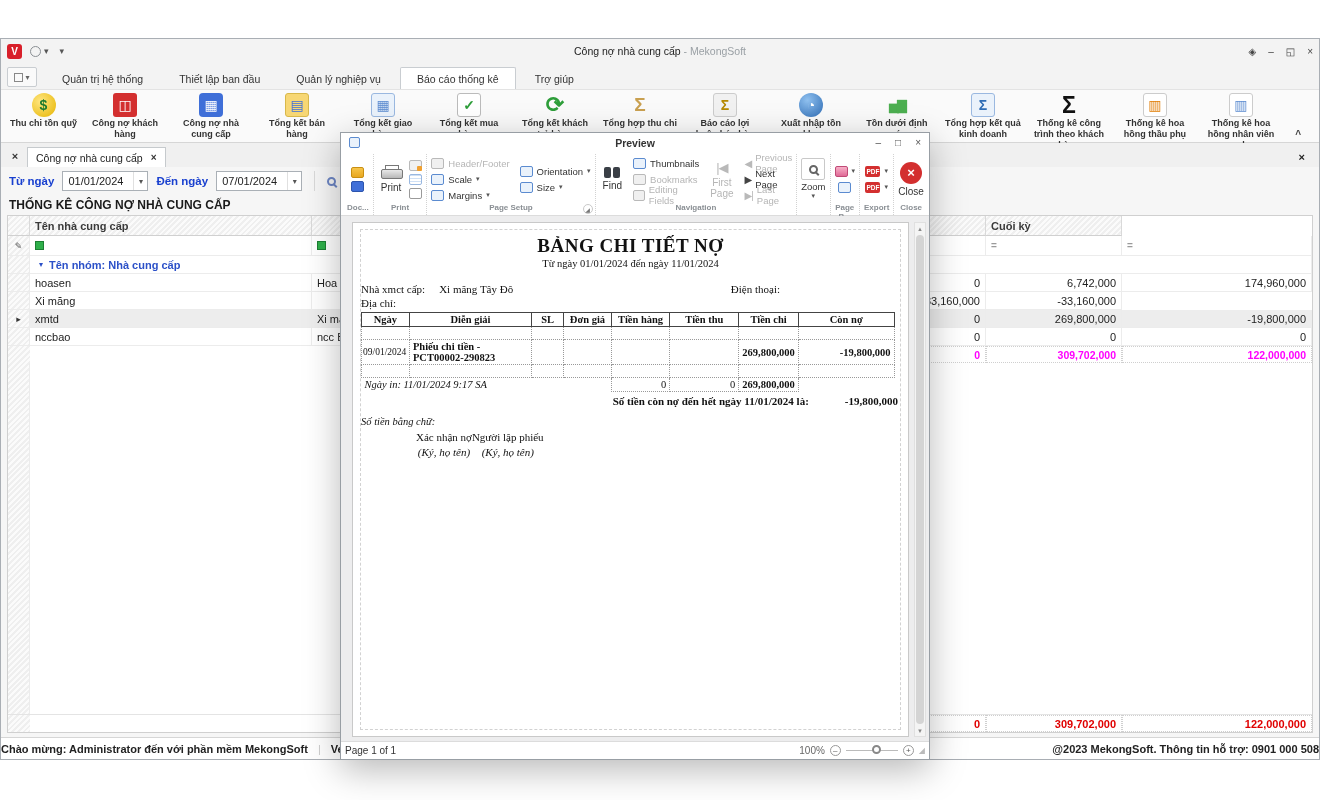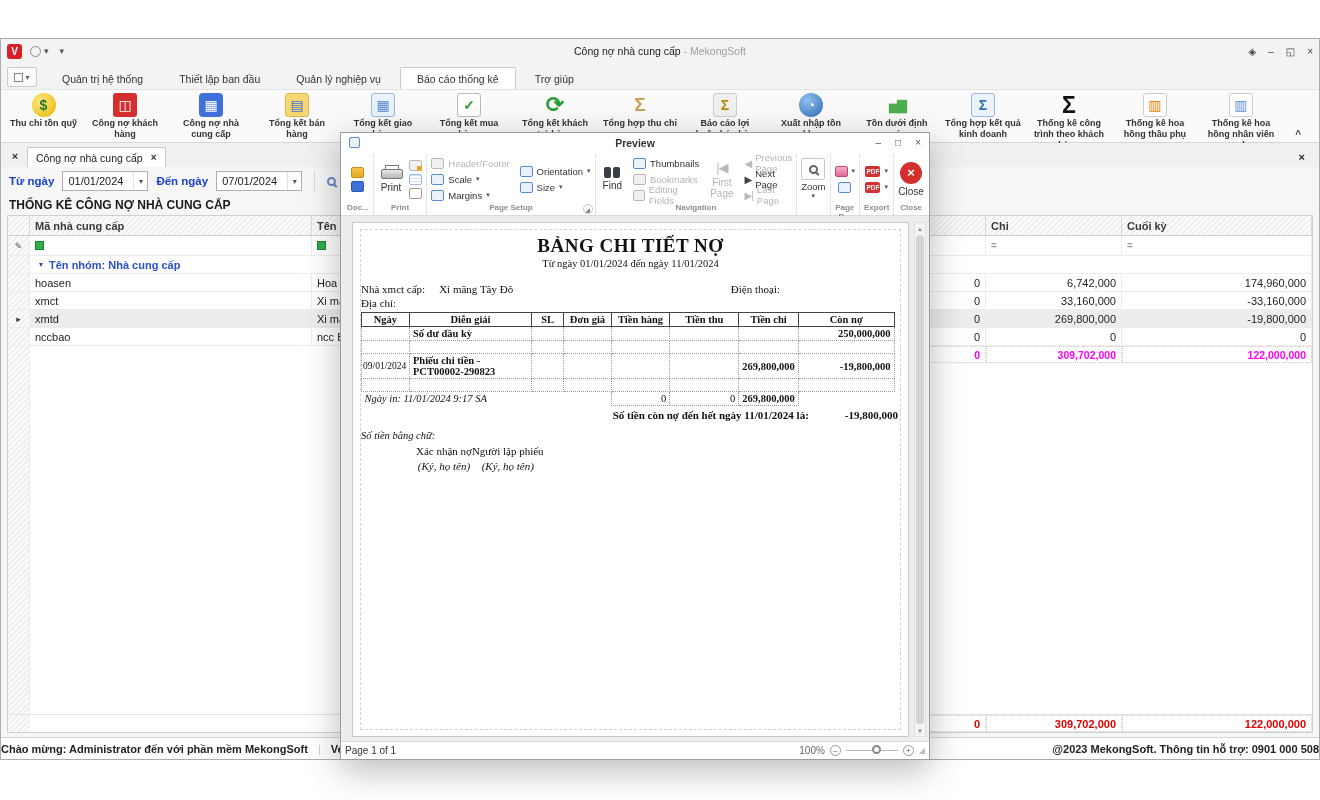--- a/index.html
+++ b/index.html
@@ -295,23 +295,20 @@
     </div>
 
     <div class="section-title">
         <span>THỐNG KÊ CÔNG NỢ NHÀ CUNG CẤP</span>
       </div>
 
     <div class="grid">
       <div class="grow ghead">
         <div class="gc ind hatch"></div>
         <div class="gc hatch">
-            <span>Mã nhà cung cấp</span>
-          </div>
-        <div class="gc hatch">
             <span>Tên nhà cung cấp</span>
           </div>
         <div class="gc hatch">
             <span></span>
           </div>
         <div class="gc hatch">
             <span>Chi</span>
           </div>
         <div class="gc hatch">
             <span>Cuối kỳ</span>
@@ -355,23 +352,20 @@
           </div>
         <div class="gc num">
             <span>6,742,000</span>
           </div>
         <div class="gc num">
             <span>174,960,000</span>
           </div>
       </div>
       <div class="grow drow">
         <div class="gc ind hatch"></div>
-        <div class="gc">
-            <span>xmct</span>
-          </div>
         <div class="gc">
             <span>Xi măng</span>
           </div>
         <div class="gc num">
             <span>0</span>
           </div>
         <div class="gc num">
             <span>33,160,000</span>
           </div>
         <div class="gc num">
@@ -643,30 +637,20 @@
                   <th>Diễn giải</th>
               <th>SL</th>
                   <th>Đơn giá</th>
               <th>Tiền hàng</th>
                   <th>Tiền thu</th>
               <th>Tiền chi</th>
                   <th>Còn nợ</th>
             </tr>
             <tr>
               <td></td>
-                  <td class="bold">Số dư đầu kỳ</td>
-                  <td></td>
-                  <td></td>
-                  <td></td>
-                  <td></td>
-                  <td></td>
-              <td class="bold r">250,000,000</td>
-            </tr>
-            <tr>
-              <td></td>
                   <td></td>
                   <td></td>
                   <td></td>
                   <td></td>
                   <td></td>
                   <td></td>
                   <td></td>
             </tr>
             <tr>
               <td class="small">09/01/2024</td>

